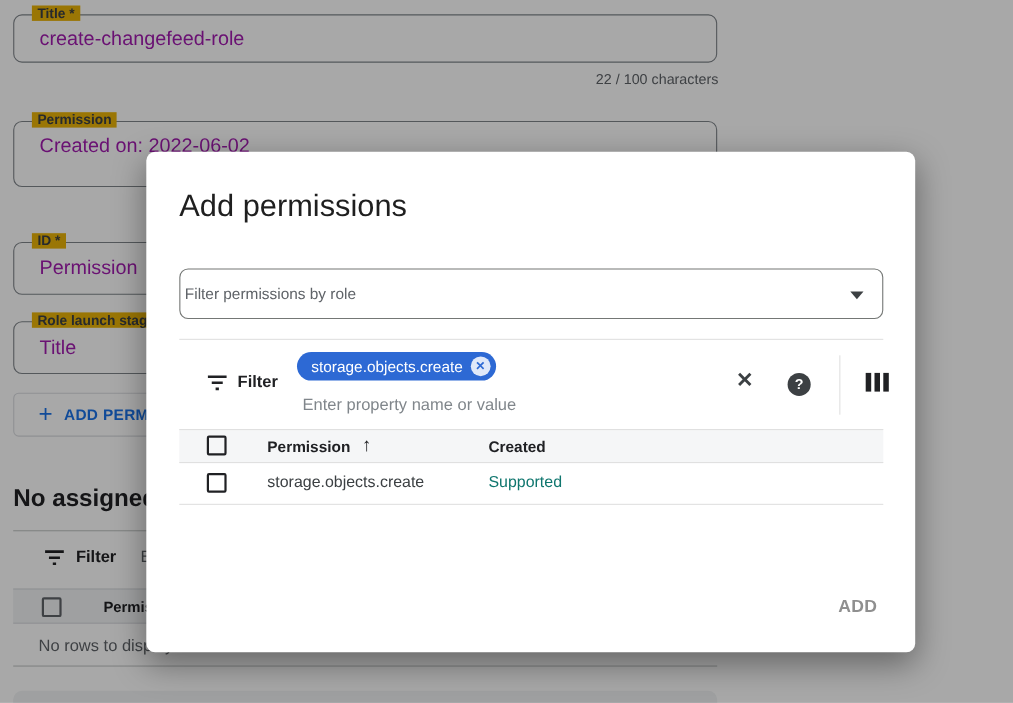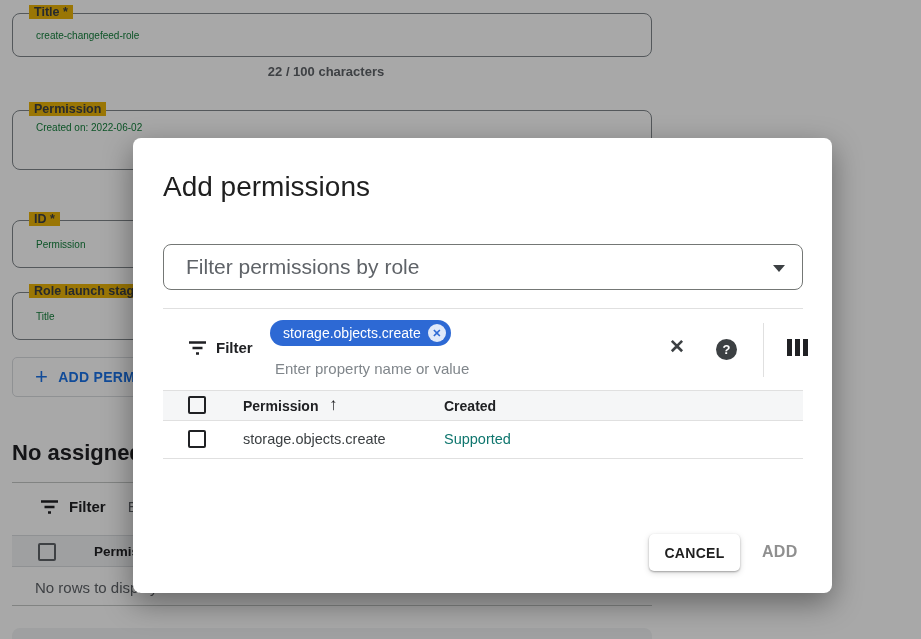--- a/index.html
+++ b/index.html
@@ -5,24 +5,24 @@
   * { margin:0; padding:0; box-sizing:border-box; }
   html,body { width:921px; height:639px; overflow:hidden; }
   body { font-family:"Liberation Sans", sans-serif; background:#fff; position:relative; }
 
   
   .bg-page { position:absolute; inset:0; background:#fff; z-index:0; }
   .field { position:absolute; border:1px solid #80868b; border-radius:8px; background:#fff; }
   .field-label { position:absolute; top:-9px; left:16px; background:#eab308; padding:0 5px;
                  font-size:12.5px; font-weight:700; color:#3c4043; white-space:nowrap; }
   .field-value { position:absolute; left:23px; top:50%; transform:translateY(-50%);
-                 font-size:10px; color:#15803d; white-space:nowrap; }
+                 font-size:18px; color:#a21caf; white-space:nowrap; }
   .field-value.top { top:11px; transform:none; }
-  .char-counter { position:absolute; top:64px; left:12px; width:628px; text-align:center;
-                  font-size:13px; color:#5f6368;font-weight:bold; }
+  .char-counter { position:absolute; top:64px; left:25px; width:628px; text-align:right;
+                  font-size:13px; color:#5f6368; }
   .bg-add-btn { position:absolute; left:12px; top:357px; width:196px; height:40px;
                 background:#fff; border:1px solid #dadce0; border-radius:5px;
                 display:flex; align-items:center; gap:10px; padding-left:22px;
                 color:#1a73e8; font-size:14px; font-weight:700; letter-spacing:.3px; }
   .bg-add-btn .plus { font-size:22px; font-weight:400; line-height:1; }
   .bg-heading { position:absolute; left:12px; top:440px; font-size:22px; font-weight:700; color:#202124; }
   .hdiv { position:absolute; left:12px; width:640px; height:1px; background:#c4c7c5; }
   .bg-filter-row { position:absolute; left:40px; top:498px; display:flex; align-items:center; gap:10px; }
   .bg-filter-row .flabel { font-size:15px; font-weight:700; color:#202124; }
   .bg-filter-row .fplaceholder { font-size:15px; color:#5f6368; margin-left:12px; white-space:nowrap; }
@@ -40,21 +40,21 @@
   
   .scrim { position:absolute; inset:0; background:rgba(0,0,0,0.34); z-index:5; }
 
   
   .modal { position:absolute; left:133px; top:138px; width:699px; height:455px; z-index:10;
            background:#fff; border-radius:8px; box-shadow:0 10px 30px rgba(0,0,0,.4); }
   .modal-title { position:absolute; left:30px; top:33px; font-size:28px; font-weight:400; color:#1f1f1f; }
 
   .role-select { position:absolute; left:30px; top:106px; width:640px; height:46px;
                  border:1px solid #747775; border-radius:8px; display:flex; align-items:center; }
-  .role-select .sel-text { margin-left:22px; font-size:21px; color:#5f6368; }
+  .role-select .sel-text { margin-left:4px; font-size:14px; color:#5f6368; }
   .chevron-down { position:absolute; right:17px; top:20px; width:0; height:0;
                   border-left:6px solid transparent; border-right:6px solid transparent;
                   border-top:7px solid #3c4043; }
 
   .toolbar { position:absolute; left:30px; top:170px; width:640px; height:82px; border-top:1px solid #e0e0e0; }
   .tb-filter { position:absolute; left:25px; top:30px; display:flex; align-items:center; gap:9px; }
   .tb-filter .flabel { font-size:15px; font-weight:700; color:#202124; }
   .chip { position:absolute; left:107px; top:11px; height:26px; border-radius:13px;
           display:inline-flex; align-items:center; gap:7px; padding:0 5px 0 13px; color:#fff; font-size:14px; }
   .chip-remove { width:18px; height:18px; border-radius:50%; background:rgba(255,255,255,.85);
@@ -186,15 +186,14 @@
     <span class="sort-arrow">↑</span>
     <span class="col-status">Created</span>
   </div>
 
   <div class="ptable-row">
     <div class="cb checkbox"></div>
     <span class="cell-perm">storage.objects.create</span>
     <span class="cell-status">Supported</span>
   </div>
 
-  <button class="btn-cancel">CANCEL</button>
   <button class="btn-add">ADD</button>
 </div>
 
 </body></html>

